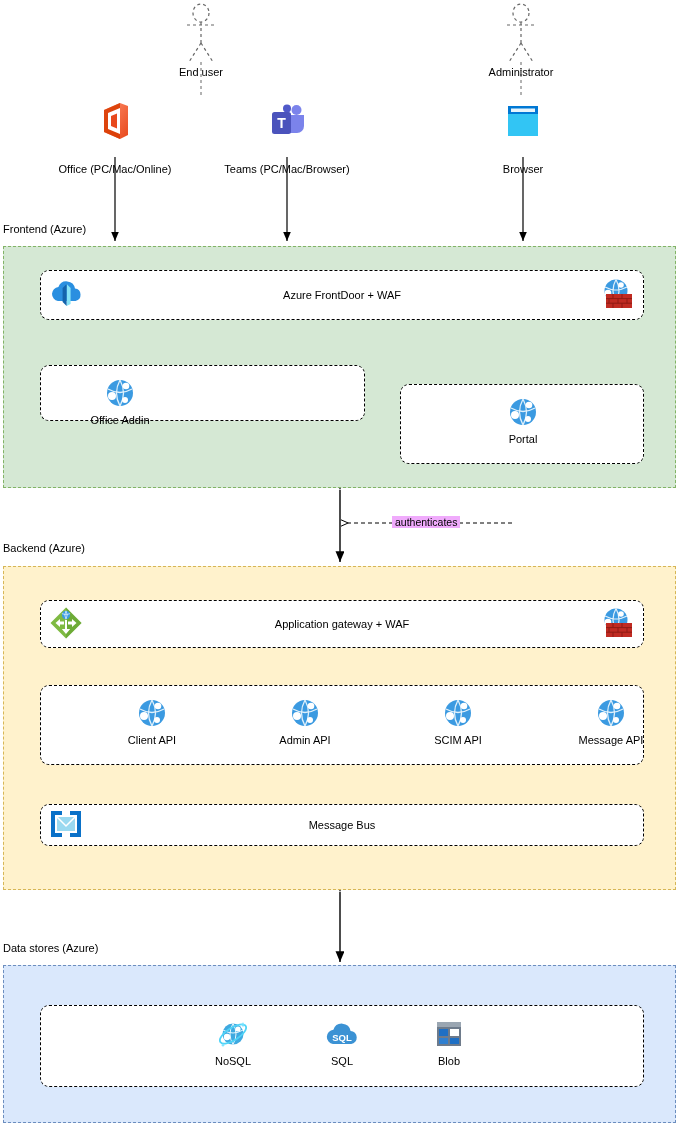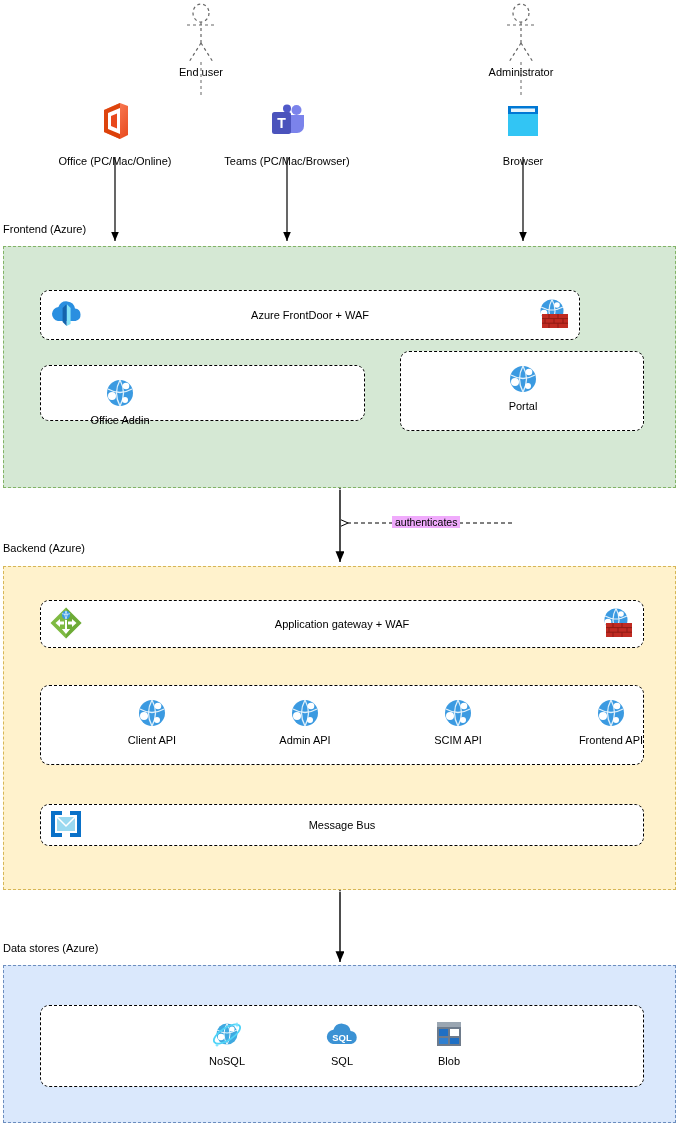--- a/index.html
+++ b/index.html
@@ -11,21 +11,21 @@
   .canvas{position:absolute;inset:0;}
 
   
   .actor{position:absolute;width:70px;text-align:center;}
   .actor .fig{width:44px;height:62px;margin:0 auto;}
   .actor .cap{font-size:11px;margin-top:2px;white-space:nowrap;}
 
   
   .client{position:absolute;text-align:center;width:170px;}
   .client .ico{height:46px;display:flex;align-items:center;justify-content:center;}
-  .client .cap{font-size:11px;margin-top:11px;white-space:nowrap;}
+  .client .cap{font-size:11px;margin-top:19px;white-space:nowrap;}
 
   
   .zone{position:absolute;left:3px;width:673px;box-sizing:border-box;}
   .zone.green{background:#d5e8d4;border:1px dashed #82b366;}
   .zone.amber{background:#fff2cc;border:1px dashed #d6b656;}
   .zone.blue{background:#dae8fc;border:1px dashed #6c8ebf;}
   .zone-label{position:absolute;font-size:11px;color:#000;white-space:nowrap;}
 
   
   .box{position:absolute;background:#ffffff;border:1.4px dashed #000;border-radius:9px;box-sizing:border-box;}
@@ -155,21 +155,21 @@
         <rect x="5" y="4" width="30" height="8" fill="#0078d4"></rect>
         <rect x="8" y="6.5" width="24" height="3.5" fill="#e6f4fb"></rect>
       </svg>
     </div>
     <div class="cap">Browser</div>
   </div>
 
   <div class="zone-label" style="left:3px;top:223px;">Frontend (Azure)</div>
   <div class="zone green" style="top:246px;height:242px;"></div>
 
-  <div class="box" style="left:40px;top:290px;width:540px;height:50px;padding-left:39px;">
+  <div class="box" style="left:40px;top:270px;width:604px;height:50px;padding-left:39px;">
     <div class="bar-ico-l">
       <svg width="36" height="32" viewBox="0 0 36 32">
         <path d="M9 23 a7 7 0 0 1 0.4 -13.9 A8.6 8.6 0 0 1 26 10.6 a6.3 6.3 0 0 1 0.6 12.4 Z" fill="#2a8fe0"></path>
         <path d="M17.6 6 L21.6 10 L21.6 26 L17.6 28 Z" fill="#86e3f7"></path>
         <path d="M13.6 10 L17.6 6 L17.6 28 L13.6 24 Z" fill="#1464ad"></path>
       </svg>
     </div>
     <div class="bar-title">Azure FrontDoor + WAF</div>
     <div class="bar-ico-r">
       <svg width="36" height="34" viewBox="0 0 36 34">
@@ -203,21 +203,21 @@
           <path d="M3 11 q12 7 24 0 M15 2 q-7 13 0 26 M15 2 q7 13 0 26" fill="none" stroke="#dff0fb" stroke-width="1.3"></path>
           <circle cx="7" cy="18" r="4" fill="#fff"></circle>
             <circle cx="21" cy="8" r="3.3" fill="#fff"></circle>
             <circle cx="20" cy="22" r="3" fill="#fff"></circle>
         </svg>
       </div>
       <div class="cap">Office Addin</div>
     </div>
   </div>
 
-  <div class="box" style="left:400px;top:351px;width:244px;height:80px;">
+  <div class="box" style="left:400px;top:384px;width:244px;height:80px;">
     <div class="node" style="left:67px;top:10px;">
       <div class="ico">
         <svg width="30" height="30" viewBox="0 0 30 30">
           <circle cx="15" cy="15" r="13" fill="#3b9ae1"></circle>
           <path d="M3 11 q12 7 24 0 M15 2 q-7 13 0 26 M15 2 q7 13 0 26" fill="none" stroke="#dff0fb" stroke-width="1.3"></path>
           <circle cx="7" cy="18" r="4" fill="#fff"></circle>
             <circle cx="21" cy="8" r="3.3" fill="#fff"></circle>
             <circle cx="20" cy="22" r="3" fill="#fff"></circle>
         </svg>
       </div>
@@ -307,21 +307,21 @@
     <div class="node" style="left:515px;top:10px;">
       <div class="ico">
         <svg width="30" height="30" viewBox="0 0 30 30">
           <circle cx="15" cy="15" r="13" fill="#3b9ae1"></circle>
           <path d="M3 11 q12 7 24 0 M15 2 q-7 13 0 26 M15 2 q7 13 0 26" fill="none" stroke="#dff0fb" stroke-width="1.3"></path>
           <circle cx="7" cy="18" r="4" fill="#fff"></circle>
             <circle cx="21" cy="8" r="3.3" fill="#fff"></circle>
             <circle cx="20" cy="22" r="3" fill="#fff"></circle>
         </svg>
       </div>
-      <div class="cap">Frontend API</div>
+      <div class="cap">Message API</div>
     </div>
   </div>
 
   <div class="box" style="left:40px;top:804px;width:604px;height:42px;">
     <div class="bar-ico-l">
       <svg width="34" height="30" viewBox="0 0 34 30">
         <g fill="#0a71c8">
           <rect x="2" y="2" width="11" height="4"></rect>
             <rect x="2" y="2" width="4" height="26"></rect>
           <rect x="2" y="24" width="11" height="4"></rect>
@@ -333,21 +333,21 @@
         <path d="M8 8 L17 17 L26 8" fill="none" stroke="#fff" stroke-width="1.5"></path>
       </svg>
     </div>
     <div class="bar-title">Message Bus</div>
   </div>
 
   <div class="zone-label" style="left:3px;top:942px;">Data stores (Azure)</div>
   <div class="zone blue" style="top:965px;height:158px;"></div>
 
   <div class="box" style="left:40px;top:1005px;width:604px;height:82px;">
-    <div class="node" style="left:131px;top:11px;">
+    <div class="node" style="left:137px;top:11px;">
       <div class="ico">
         <svg width="32" height="32" viewBox="0 0 32 32">
           <circle cx="16" cy="16" r="10.5" fill="#3fa9e0"></circle>
           <path d="M6 12 q10 6 20 0 M16 5.5 q-6 10.5 0 21 M16 5.5 q6 10.5 0 21" fill="none" stroke="#e6f6fd" stroke-width="1"></path>
           <circle cx="10" cy="19" r="3.2" fill="#fff"></circle>
             <circle cx="21" cy="11" r="2.6" fill="#fff"></circle>
           <ellipse cx="16" cy="16" rx="15" ry="6.2" transform="rotate(-32 16 16)" fill="none" stroke="#4fd3f7" stroke-width="1.8"></ellipse>
           <path d="M26 4 l0.8 2 2 0.8 -2 0.8 -0.8 2 -0.8 -2 -2 -0.8 2 -0.8Z" fill="#6fe0ff"></path>
           <path d="M6 25 l0.6 1.5 1.5 0.6 -1.5 0.6 -0.6 1.5 -0.6 -1.5 -1.5 -0.6 1.5 -0.6Z" fill="#6fe0ff"></path>
         </svg>

